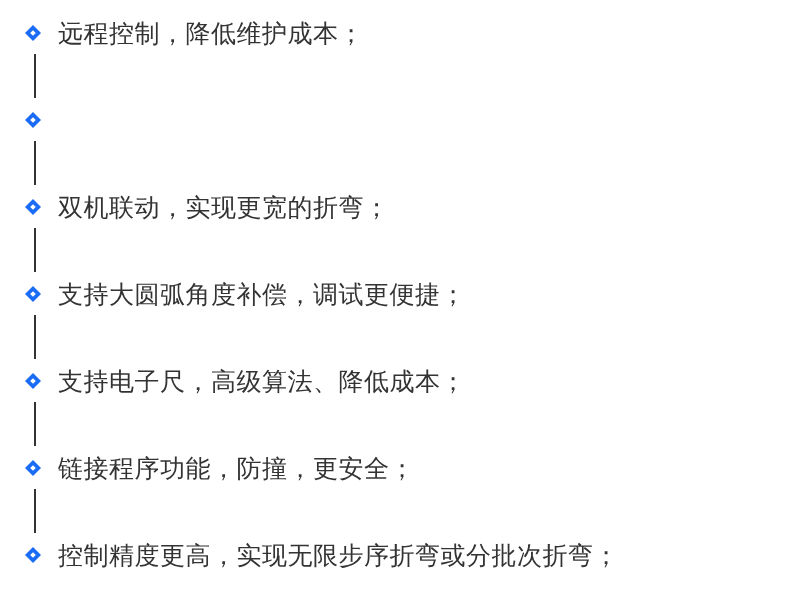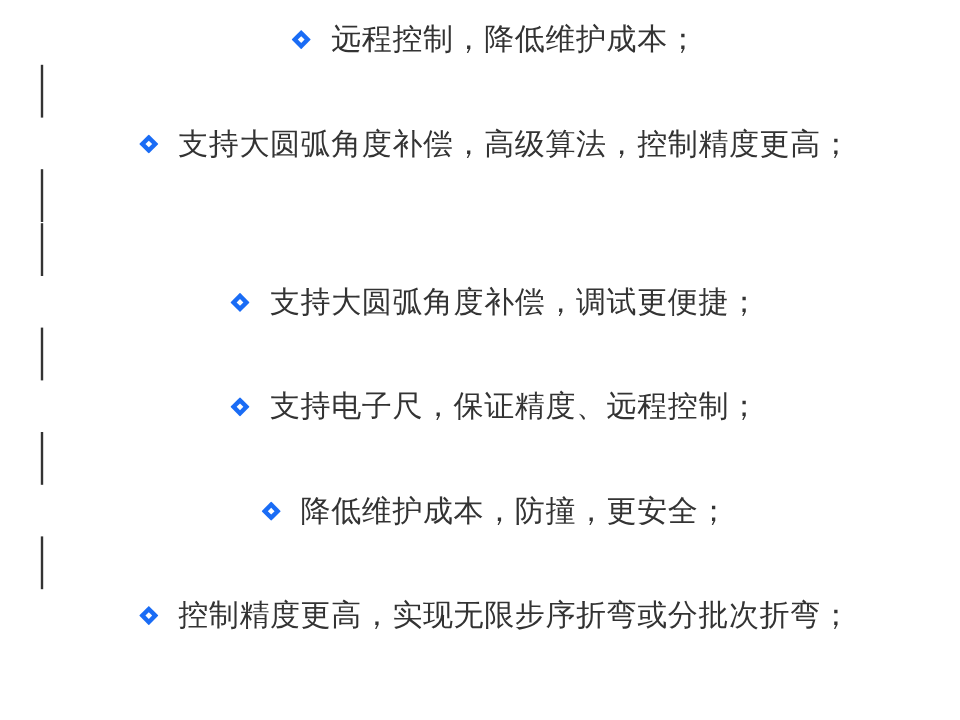--- a/index.html
+++ b/index.html
@@ -20,21 +20,20 @@
     font-family: "Liberation Sans", "DejaVu Sans", sans-serif;
     overflow: hidden;
   }
   .feature-list {
     padding: 12px 0 0 25px;
   }
   .feature-item {
     display: flex;
     align-items: center;
     height: 42px;
-    justify-content: center;
   }
   .diamond-icon {
     width: 16px;
     height: 16px;
     flex: none;
     display: inline-block;
     color: var(--accent);
   }
   .diamond-icon svg {
     display: block;
@@ -77,26 +76,34 @@
     <div class="connector-line"></div>
   </div>
 
   <div class="feature-item">
     <span class="diamond-icon">
       <svg viewBox="0 0 16 16" aria-hidden="true">
         <path d="M8 0 L16 8 L8 16 L0 8 Z" fill="currentColor"></path>
         <path d="M8 5.2 L10.8 8 L8 10.8 L5.2 8 Z" fill="#ffffff"></path>
       </svg>
     </span>
-    <span class="feature-text">支持大圆弧角度补偿，高级算法，控制精度更高；</span>
   </div>
   <div class="connector">
     <div class="connector-line"></div>
   </div>
 
+  <div class="feature-item">
+    <span class="diamond-icon">
+      <svg viewBox="0 0 16 16" aria-hidden="true">
+        <path d="M8 0 L16 8 L8 16 L0 8 Z" fill="currentColor"></path>
+        <path d="M8 5.2 L10.8 8 L8 10.8 L5.2 8 Z" fill="#ffffff"></path>
+      </svg>
+    </span>
+    <span class="feature-text">双机联动，实现更宽的折弯；</span>
+  </div>
   <div class="connector">
     <div class="connector-line"></div>
   </div>
 
   <div class="feature-item">
     <span class="diamond-icon">
       <svg viewBox="0 0 16 16" aria-hidden="true">
         <path d="M8 0 L16 8 L8 16 L0 8 Z" fill="currentColor"></path>
         <path d="M8 5.2 L10.8 8 L8 10.8 L5.2 8 Z" fill="#ffffff"></path>
       </svg>
@@ -107,34 +114,34 @@
     <div class="connector-line"></div>
   </div>
 
   <div class="feature-item">
     <span class="diamond-icon">
       <svg viewBox="0 0 16 16" aria-hidden="true">
         <path d="M8 0 L16 8 L8 16 L0 8 Z" fill="currentColor"></path>
         <path d="M8 5.2 L10.8 8 L8 10.8 L5.2 8 Z" fill="#ffffff"></path>
       </svg>
     </span>
-    <span class="feature-text">支持电子尺，保证精度、远程控制；</span>
+    <span class="feature-text">支持电子尺，高级算法、降低成本；</span>
   </div>
   <div class="connector">
     <div class="connector-line"></div>
   </div>
 
   <div class="feature-item">
     <span class="diamond-icon">
       <svg viewBox="0 0 16 16" aria-hidden="true">
         <path d="M8 0 L16 8 L8 16 L0 8 Z" fill="currentColor"></path>
         <path d="M8 5.2 L10.8 8 L8 10.8 L5.2 8 Z" fill="#ffffff"></path>
       </svg>
     </span>
-    <span class="feature-text">降低维护成本，防撞，更安全；</span>
+    <span class="feature-text">链接程序功能，防撞，更安全；</span>
   </div>
   <div class="connector">
     <div class="connector-line"></div>
   </div>
 
   <div class="feature-item">
     <span class="diamond-icon">
       <svg viewBox="0 0 16 16" aria-hidden="true">
         <path d="M8 0 L16 8 L8 16 L0 8 Z" fill="currentColor"></path>
         <path d="M8 5.2 L10.8 8 L8 10.8 L5.2 8 Z" fill="#ffffff"></path>

